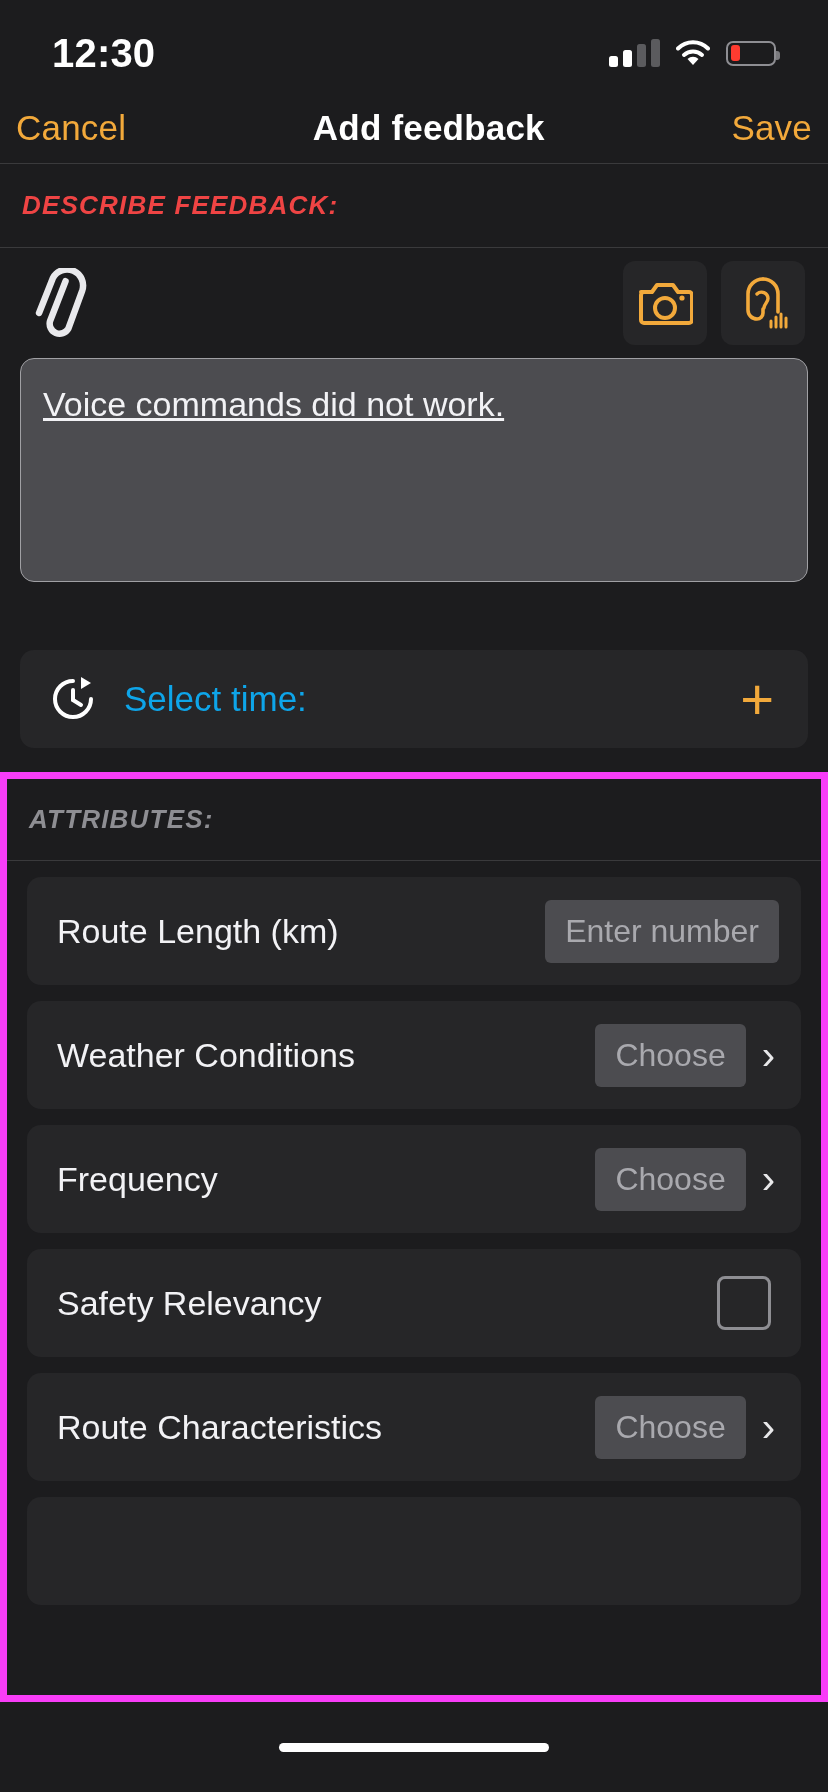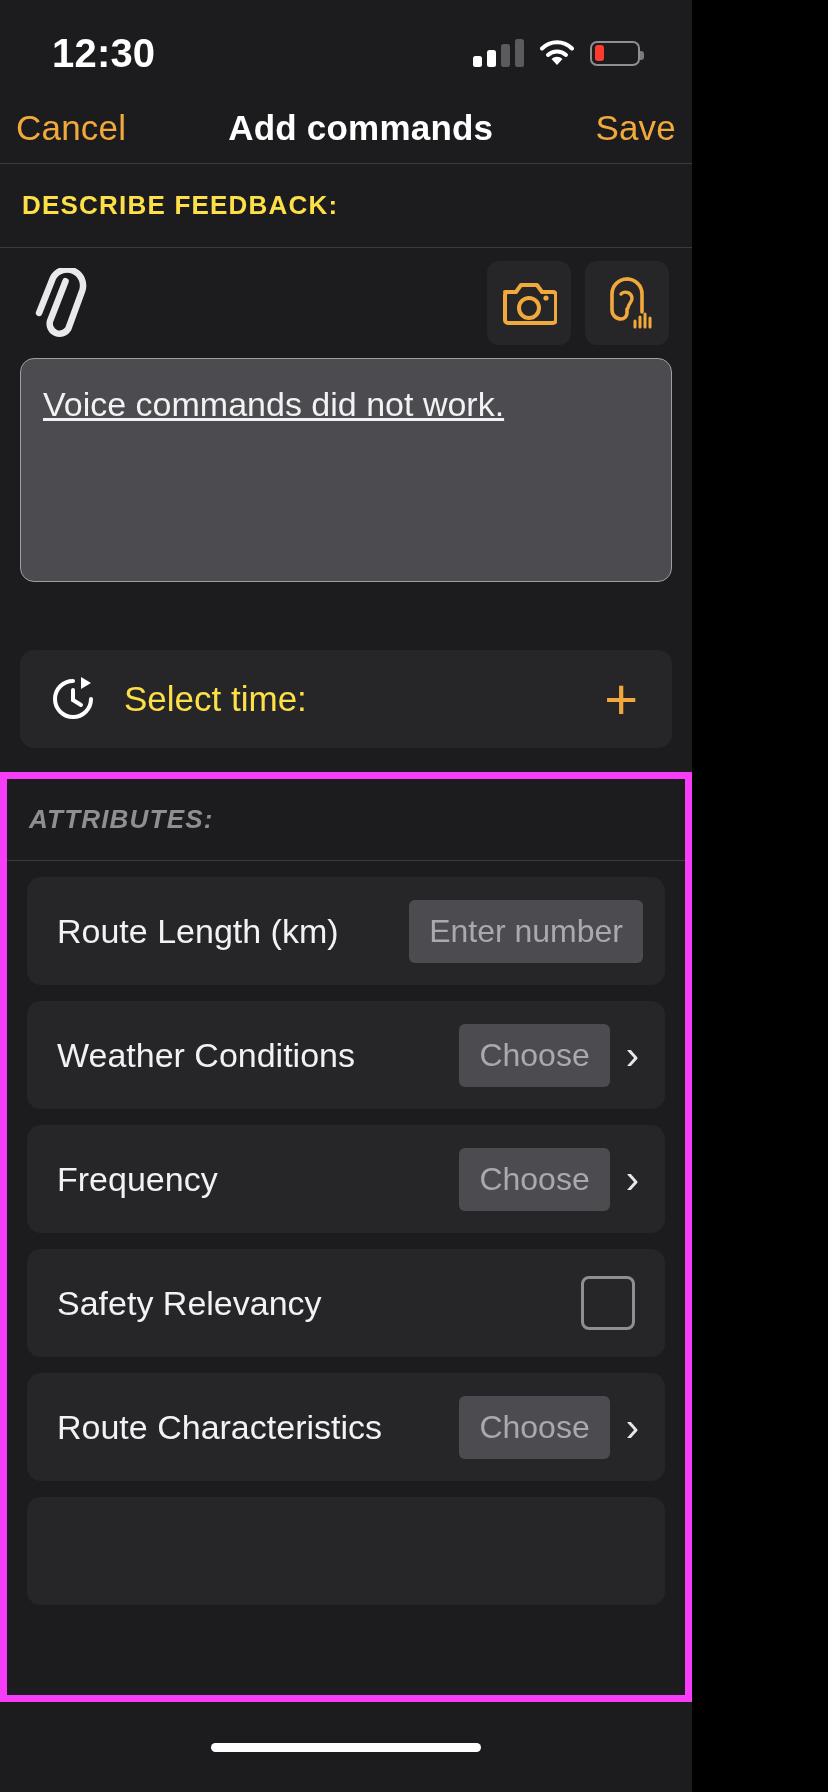--- a/index.html
+++ b/index.html
@@ -4,21 +4,21 @@
 <style>
   * { margin:0; padding:0; box-sizing:border-box; }
   html,body { width:828px; height:1792px; background:#000; }
   body {
     font-family:"Liberation Sans", sans-serif;
     -webkit-font-smoothing:antialiased;
     overflow:hidden;
   }
   .phone {
     position:relative;
-    width:692px; height:1792px;
+    width:828px; height:1792px;
     background:#1c1c1e;
     display:flex; flex-direction:column;
   }
 
   
   .statusbar {
     height:92px; flex:0 0 92px;
     display:flex; align-items:center; justify-content:space-between;
     padding:0 52px 0 52px;
     background:#1c1c1e;
@@ -56,21 +56,21 @@
   .nav-btn { color:#f2a93b; font-size:35px; letter-spacing:0.2px; }
   .nav-title { color:#ffffff; font-size:35px; font-weight:700; letter-spacing:0.2px;}
 
   
   .section-header {
     flex:0 0 84px; display:flex; align-items:center;
     padding:0 22px; background:#1c1c1e;
     border-bottom:1.5px solid #3a3a3c;
   }
   .section-header span {
-    color:#fde047; font-size:26px; font-weight:700; letter-spacing:1.2px;
+    color:#ef4444; font-size:26px; font-weight:700; letter-spacing:1.2px;font-style:italic;
   }
 
   
   .describe-body { background:#1c1c1e; padding:0 20px; }
   .toolbar {
     height:110px; display:flex; align-items:center; justify-content:space-between;
     padding:0 3px;
   }
   .clip { width:74px; height:74px; display:flex; align-items:center; justify-content:center;}
   .tool-right { display:flex; gap:14px; }
@@ -85,21 +85,21 @@
   }
   .textarea p { color:#f2f2f5; font-size:34px; line-height:1.25;text-decoration:underline; }
 
   .spacer { height:68px; }
 
   .select-time {
     height:98px; background:#262628; border-radius:14px;
     display:flex; align-items:center; padding:0 28px; justify-content:space-between;
   }
   .st-left { display:flex; align-items:center; gap:26px; }
-  .st-left span { color:#fde047; font-size:35px; }
+  .st-left span { color:#0ea5e9; font-size:35px; }
   .plus { color:#f2a93b; font-size:58px; line-height:44px; font-weight:300; padding-right:6px;}
 
   .gap-below-time { height:24px; background:#1c1c1e; }
 
   
   .highlight {
     border:7px solid #f83df8;
     background:#1c1c1e;
     flex:1 1 auto;
     overflow:hidden;
@@ -156,21 +156,21 @@
         </svg>
       </div>
       <div class="batt">
         <div class="batt-fill"></div>
       </div>
     </div>
   </div>
 
   <div class="navbar">
     <div class="nav-btn">Cancel</div>
-    <div class="nav-title">Add commands</div>
+    <div class="nav-title">Add feedback</div>
     <div class="nav-btn">Save</div>
   </div>
 
   <div class="section-header">
     <span>DESCRIBE FEEDBACK:</span>
   </div>
 
   <div class="describe-body">
 
     <div class="toolbar">

